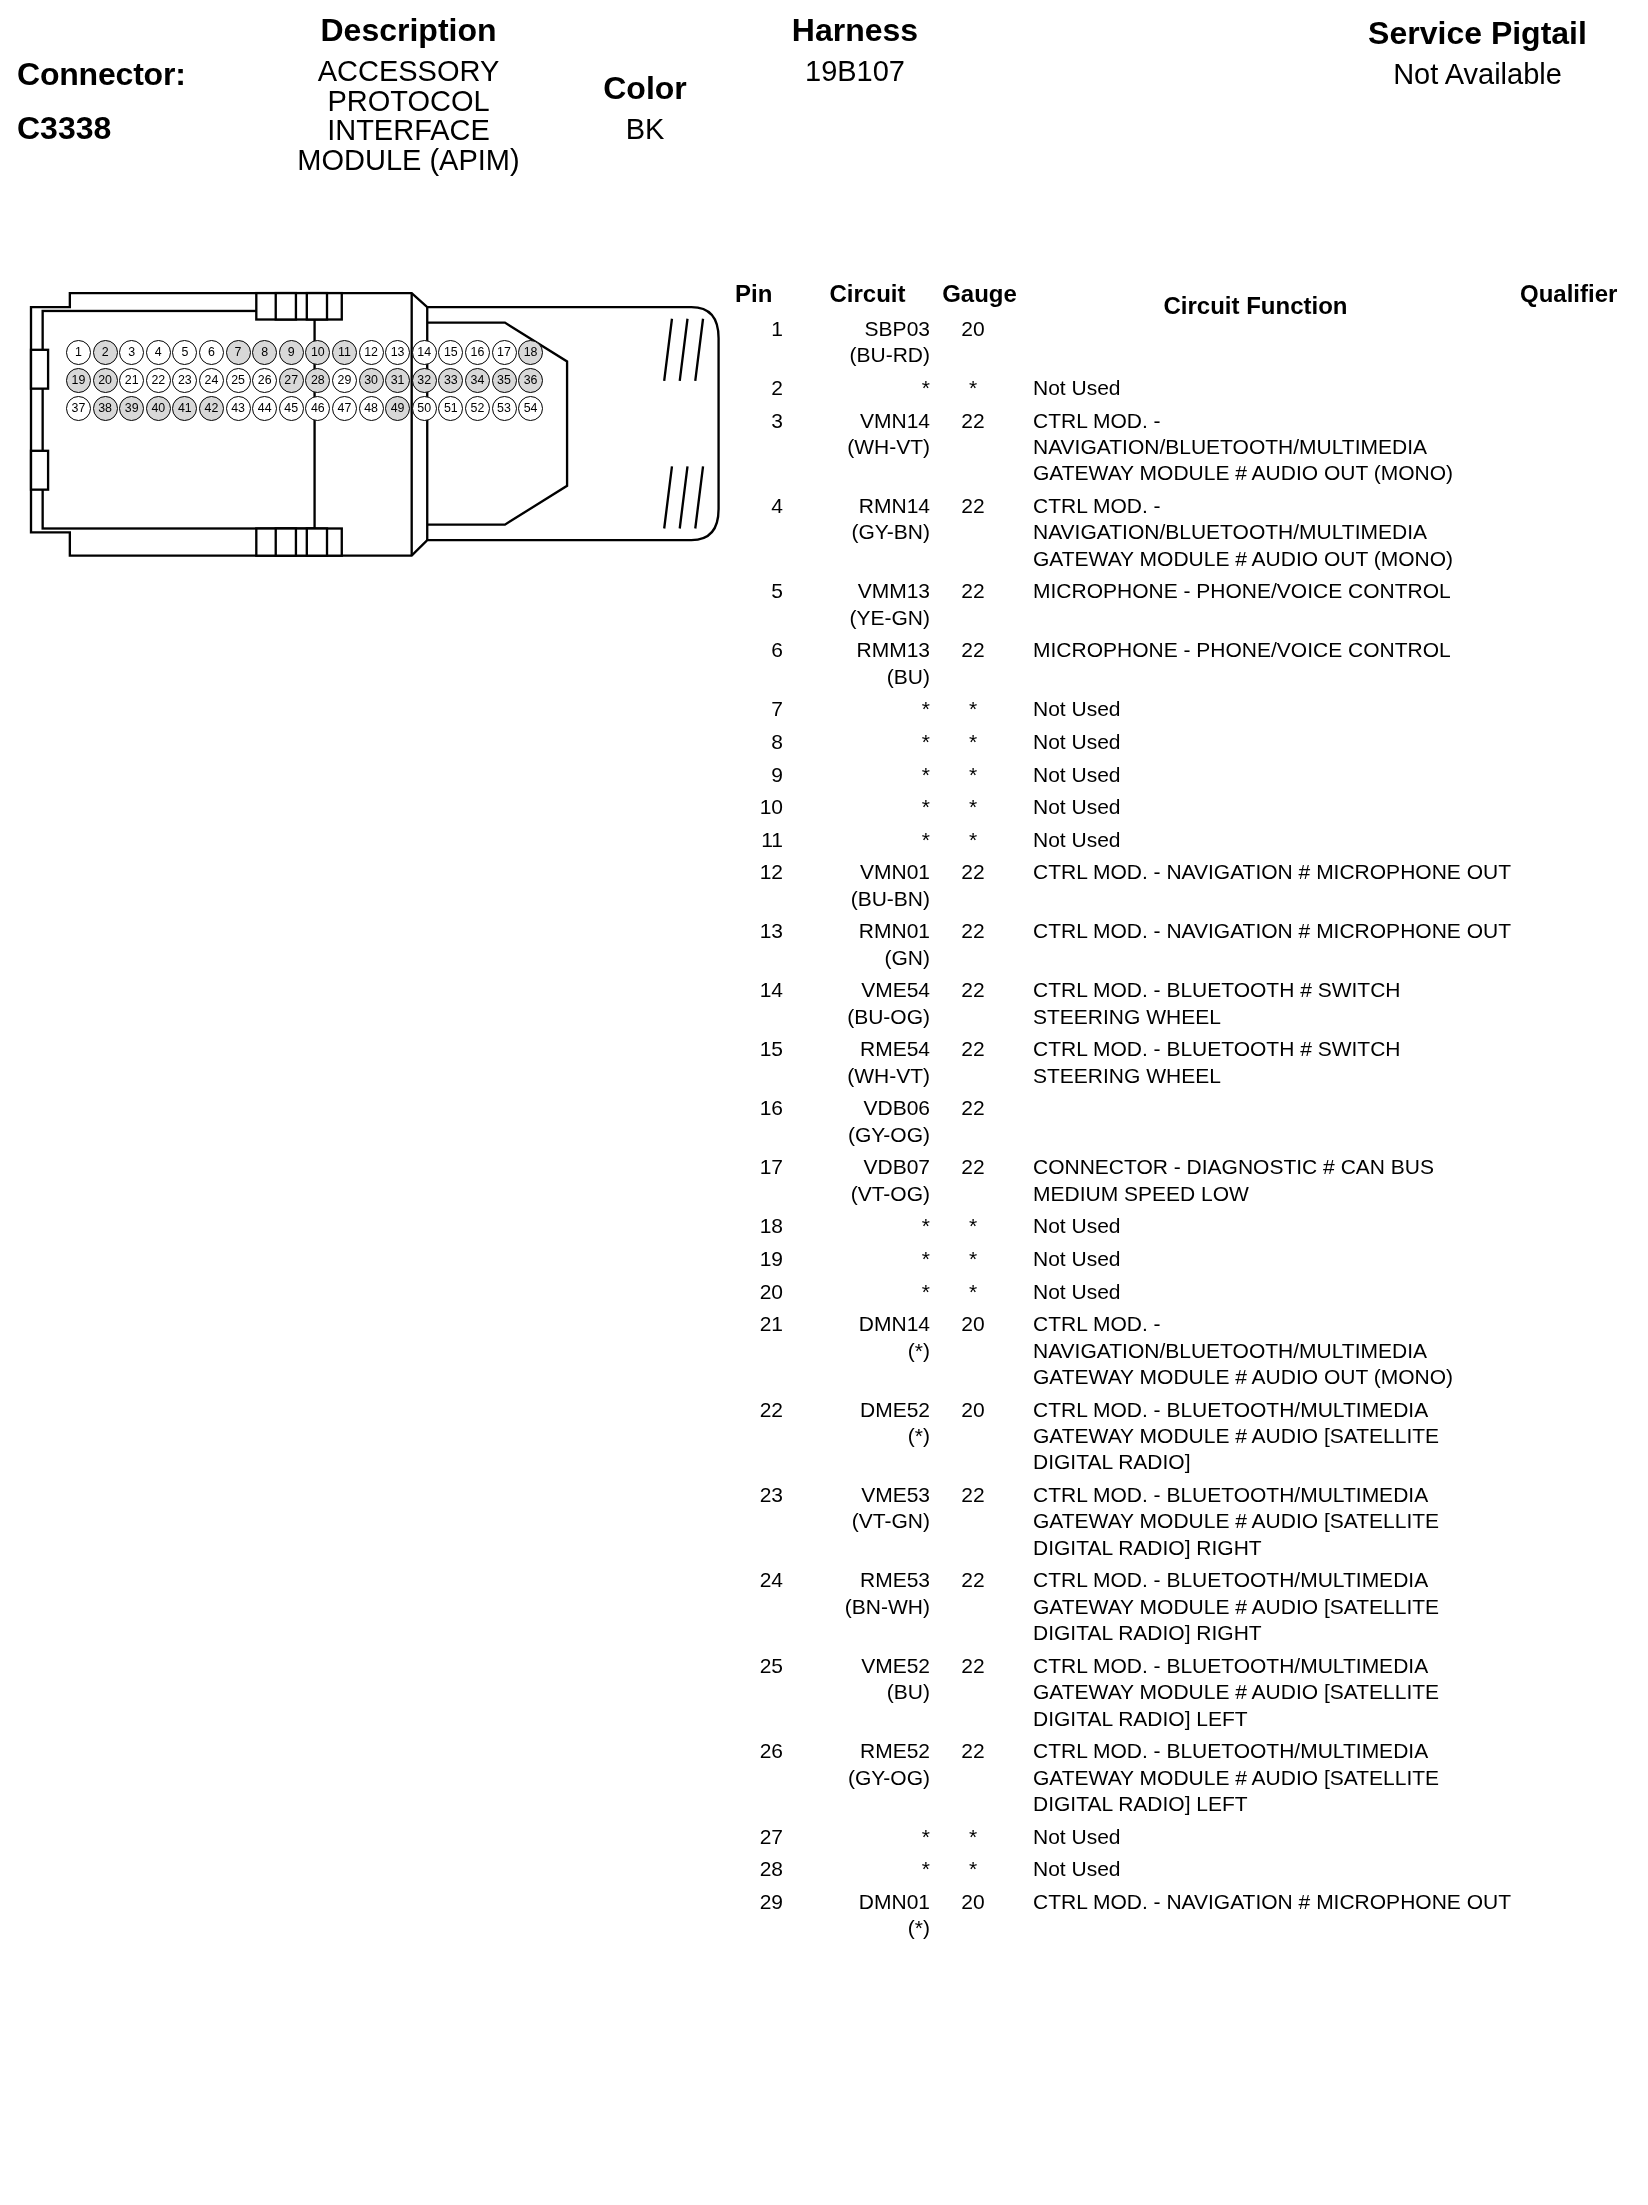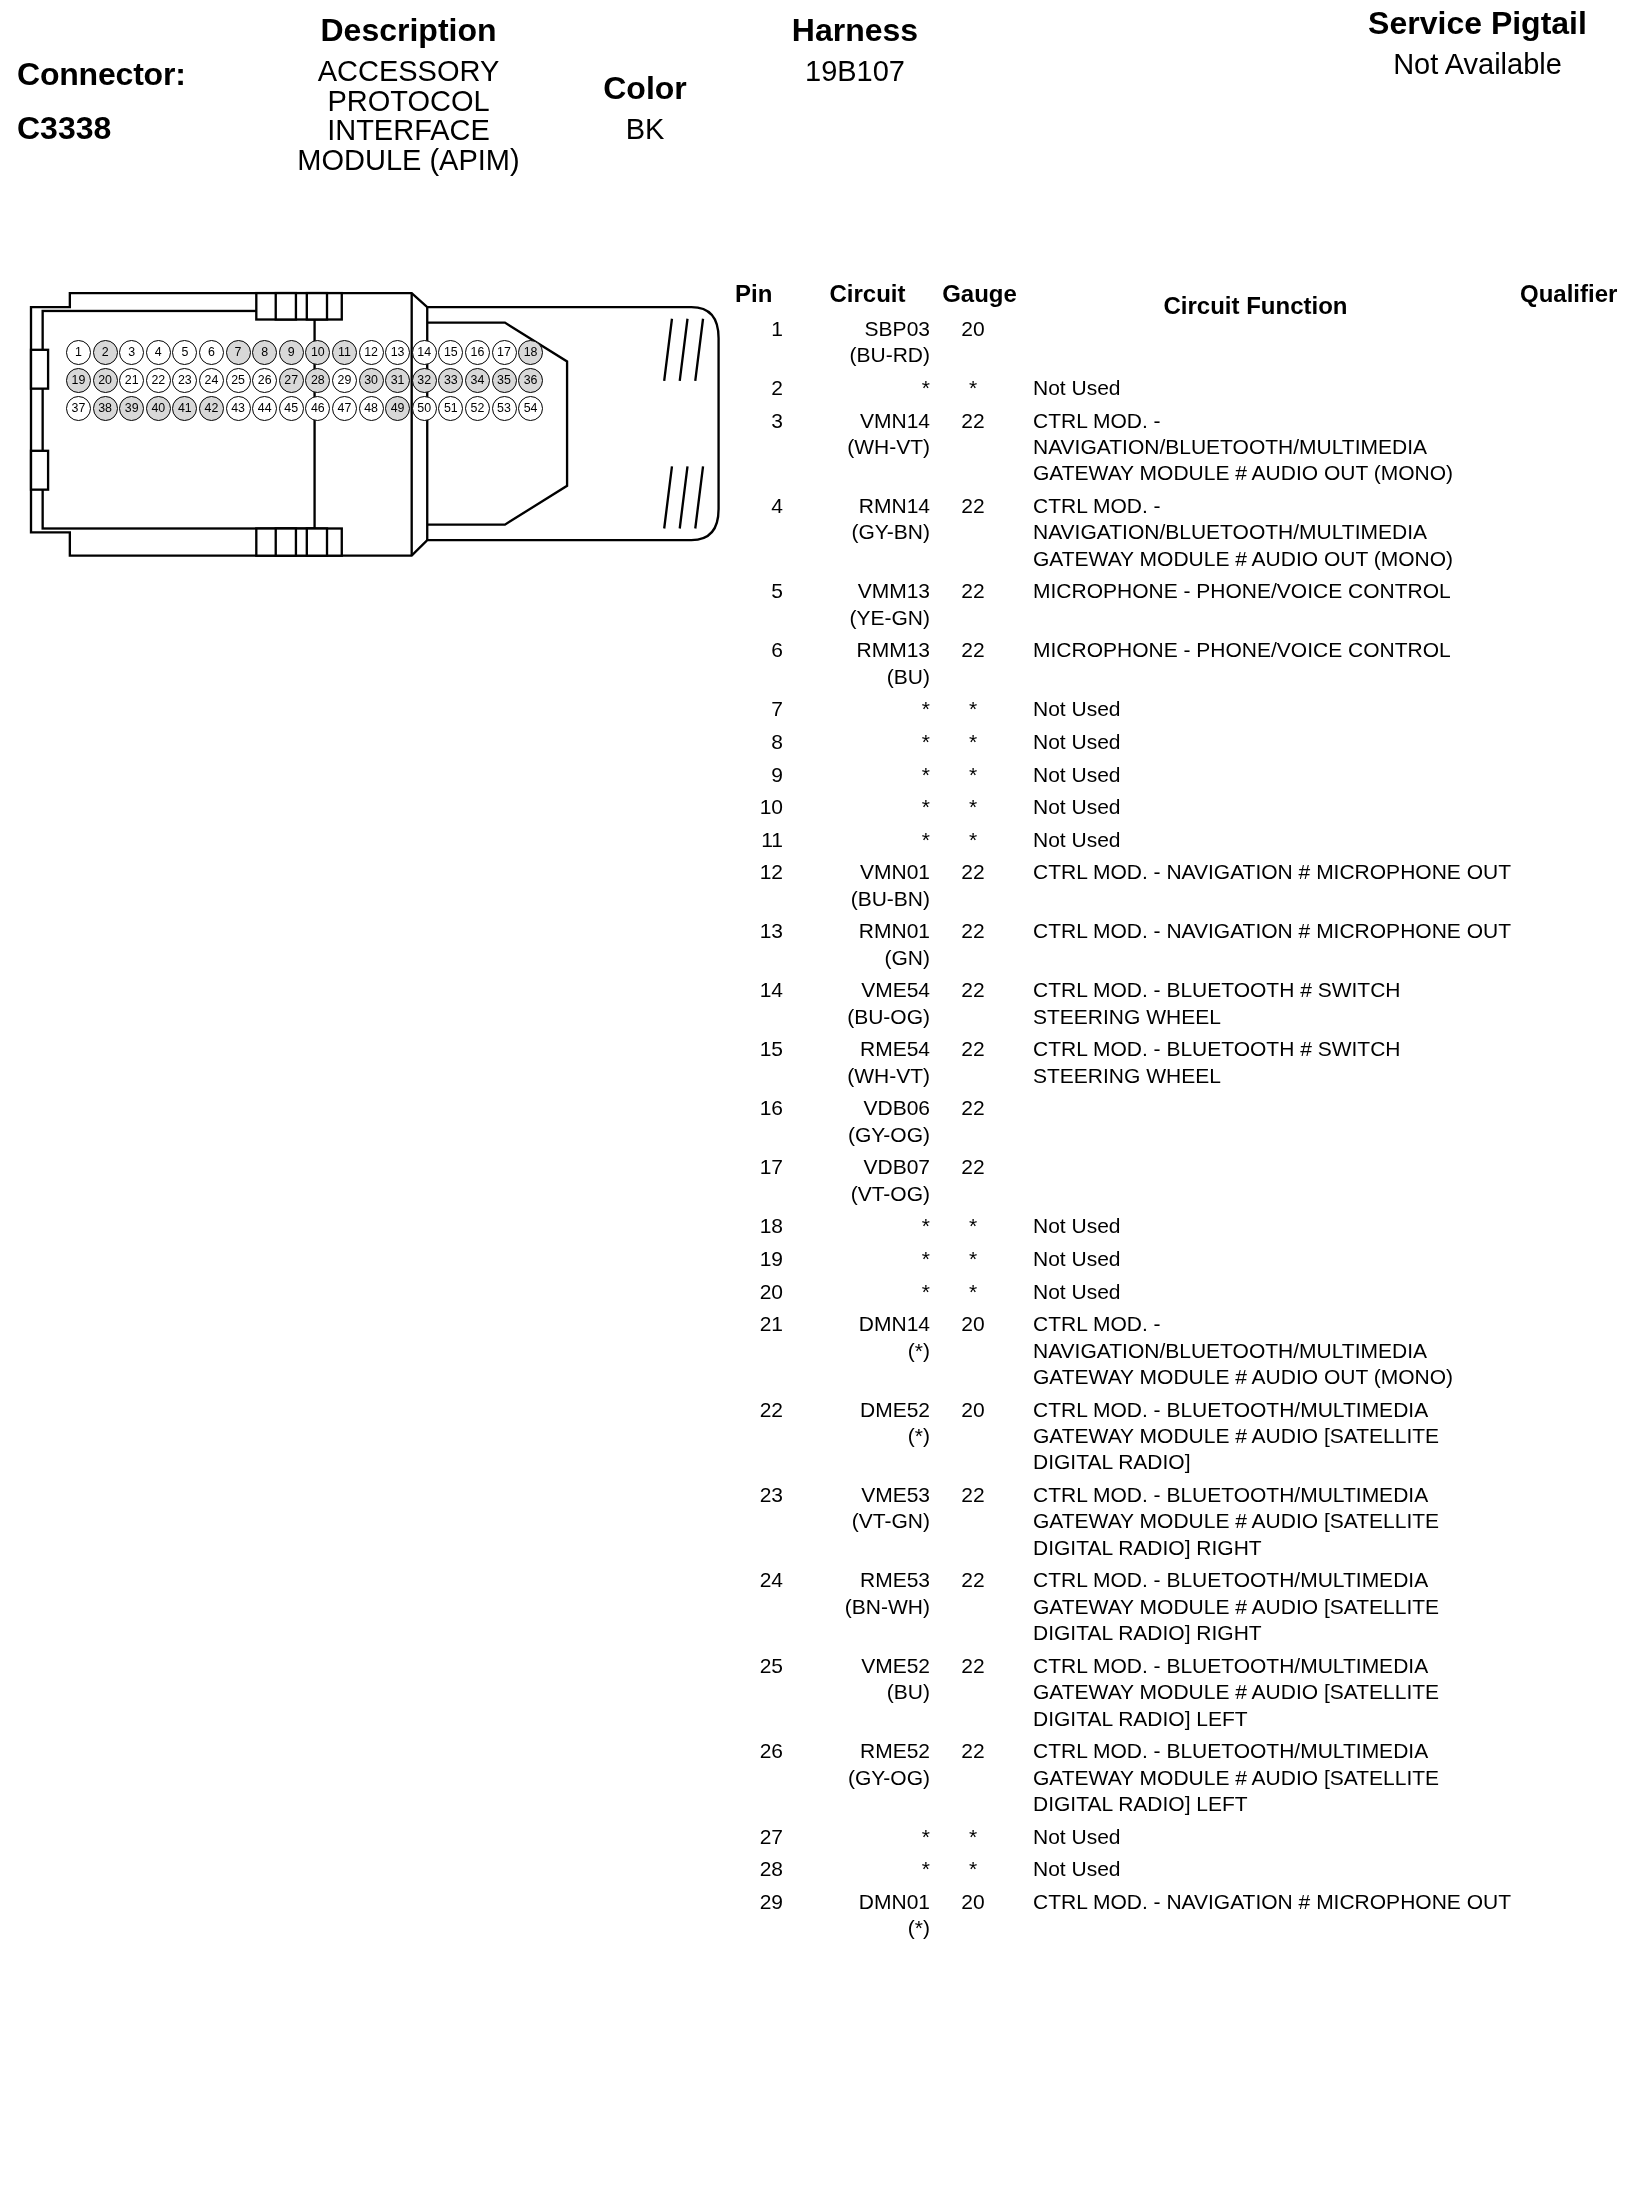--- a/index.html
+++ b/index.html
@@ -72,21 +72,21 @@
     top: 12.4px;
     width: 218px;
   }
   #col-basepart {
     left: 1011px;
     top: 12.4px;
     width: 257px;
   }
   #col-pigtail {
     left: 1322px;
-    top: 5px;
+    top: 15px;
     width: 311px;
   }
 
   
   .connector-art {
     position: absolute;
     left: 23px;
     top: 276px;
     width: 723px;
     height: 303px;
@@ -462,20 +462,21 @@
           <div class="c-gauge">22</div>
           <div class="c-qual"></div>
         </div>
         <div class="row">
           <div class="c-pin">17</div>
           <div class="c-circ">
             <span class="code">VDB07</span>
             <span class="color">(VT-OG)</span>
           </div>
           <div class="c-gauge">22</div>
+          <div class="c-func">CONNECTOR - DIAGNOSTIC # CAN BUS MEDIUM SPEED LOW</div>
           <div class="c-qual"></div>
         </div>
         <div class="row notused">
           <div class="c-pin">18</div>
           <div class="c-circ">
             <span class="code">*</span>
             <span class="color"></span>
           </div>
           <div class="c-gauge">*</div>
           <div class="c-func">Not Used</div>

